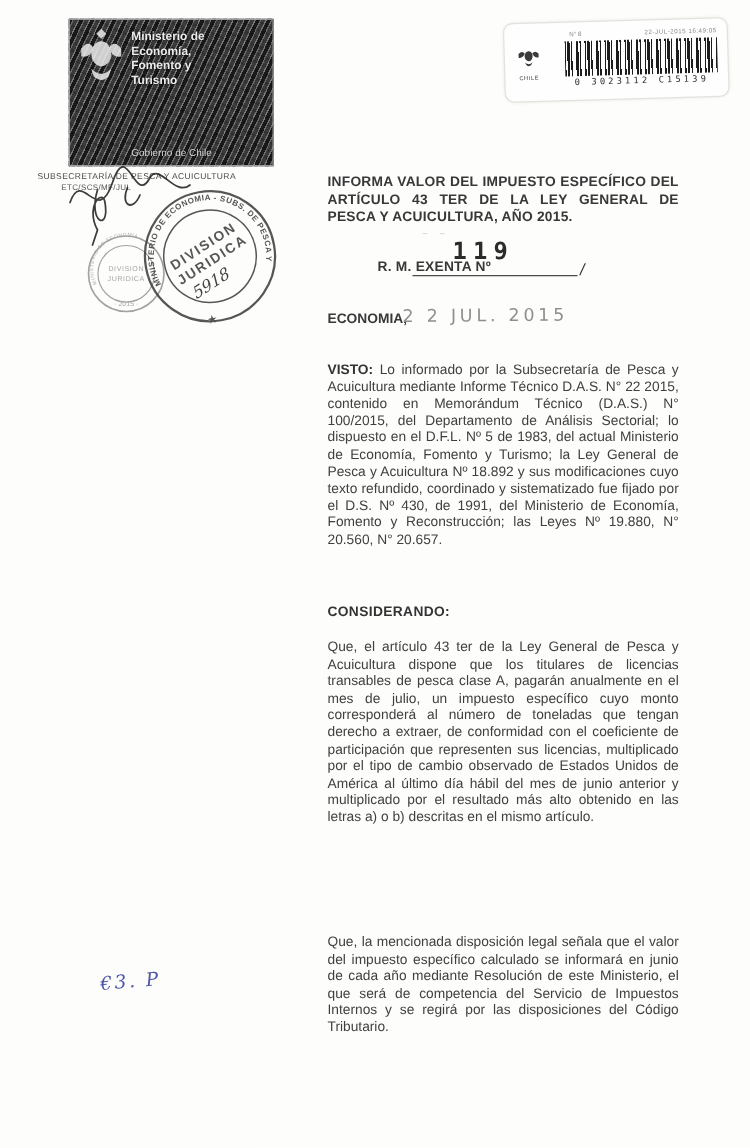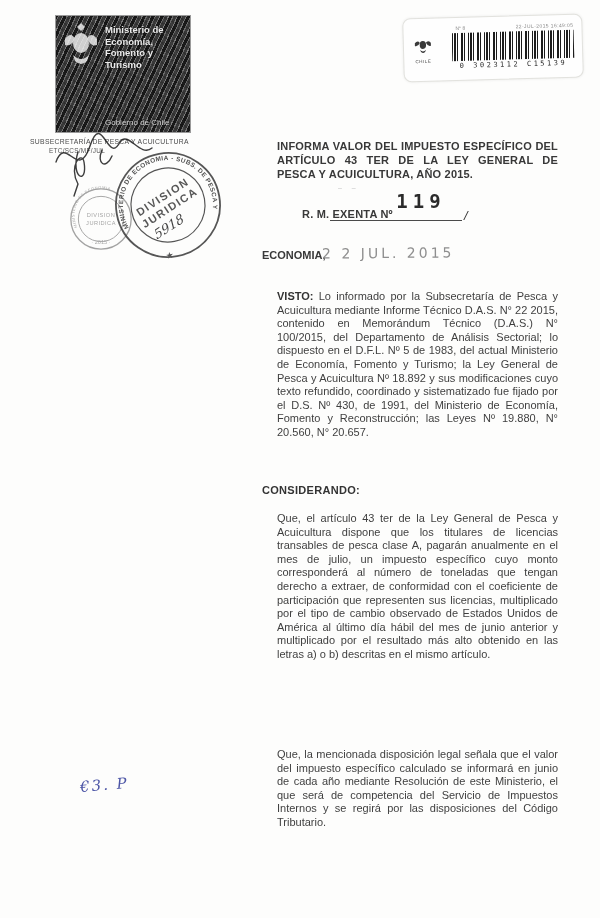--- a/index.html
+++ b/index.html
@@ -5,21 +5,21 @@
   * { margin:0; padding:0; box-sizing:border-box; }
   html,body { background:#ffffff; }
   .page {
     position:relative; width:600px; height:918px; margin:0 auto;
     background:#fdfdfc; overflow:hidden;
     font-family:"Liberation Sans", sans-serif; color:#3f3f3f;
   }
 
   
   .logo-block {
-    position:absolute; left:55px; top:15px; width:136px; height:118px;
+    position:absolute; left:55px; top:15px; width:164px; height:118px;
     background-color:#545454;
     background-image:
       repeating-linear-gradient(115deg, rgba(15,15,15,.85) 0 3px, rgba(125,125,125,.55) 3px 4px, rgba(45,45,45,.7) 4px 7px, rgba(165,165,165,.45) 7px 8px),
       repeating-linear-gradient(25deg, rgba(0,0,0,.35) 0 2px, transparent 2px 6px),
       repeating-linear-gradient(90deg, rgba(255,255,255,.10) 0 1px, transparent 1px 4px);
     box-shadow:0 0 0 1px #9a9a9a inset;
   }
   .logo-coat { position:absolute; left:6px; top:8px; opacity:.92; }
   .logo-ministry {
     position:absolute; left:50px; top:9px; width:82px;
@@ -60,24 +60,24 @@
     font-family:"DejaVu Sans Mono", monospace; font-size:7px; letter-spacing:2.5px; color:#2a2a2a;
   }
 
   
   .stamp-small { position:absolute; left:68px; top:186px; opacity:.5; }
   .stamp-big   { position:absolute; left:103px; top:140px; opacity:.85; transform:rotate(-10deg); }
   .signature   { position:absolute; left:46px; top:130px; }
   .ghost-marks { position:absolute; left:338px; top:184px; font-size:7px; color:#c3c3c3; letter-spacing:4px; }
 
   
-  .col { position:absolute; left:277px; width:281px; }
+  .col { position:absolute; left:262px; width:281px; }
   .doc-title { top:139px; font-size:11px; font-weight:bold; line-height:14px; text-align:justify; color:#383838; letter-spacing:.2px; }
   .rm-label  { position:absolute; left:262px; top:208px; font-size:11px; font-weight:bold; color:#383838; letter-spacing:.2px;margin-left:40px; }
-  .rm-number { position:absolute; left:373px; top:190px; width:96px; text-align:center;
+  .rm-number { position:absolute; left:362px; top:190px; width:96px; 
                font-family:"DejaVu Sans Mono", monospace; font-weight:bold; font-size:19px;
                letter-spacing:5px; color:#2b2b2b; }
   .rm-line   { position:absolute; left:330px; top:206px; width:132px; height:15px; border-bottom:1.4px solid #4a4a4a; }
   .rm-slash  { position:absolute; left:464px; top:208px; font-size:13px; color:#333; font-style:italic; }
   .city-label { position:absolute; left:262px; top:249px; font-size:11px; font-weight:bold; color:#383838; }
   .date-stamp { position:absolute; left:322px; top:245px; font-size:14px; color:#8f8f8f;
                 letter-spacing:3px; font-family:"DejaVu Sans", sans-serif; transform:rotate(-.5deg); }
 
   .body-par { font-size:11px; line-height:13.6px; text-align:justify; color:#3f3f3f; }
   .visto          { top:290px; }

